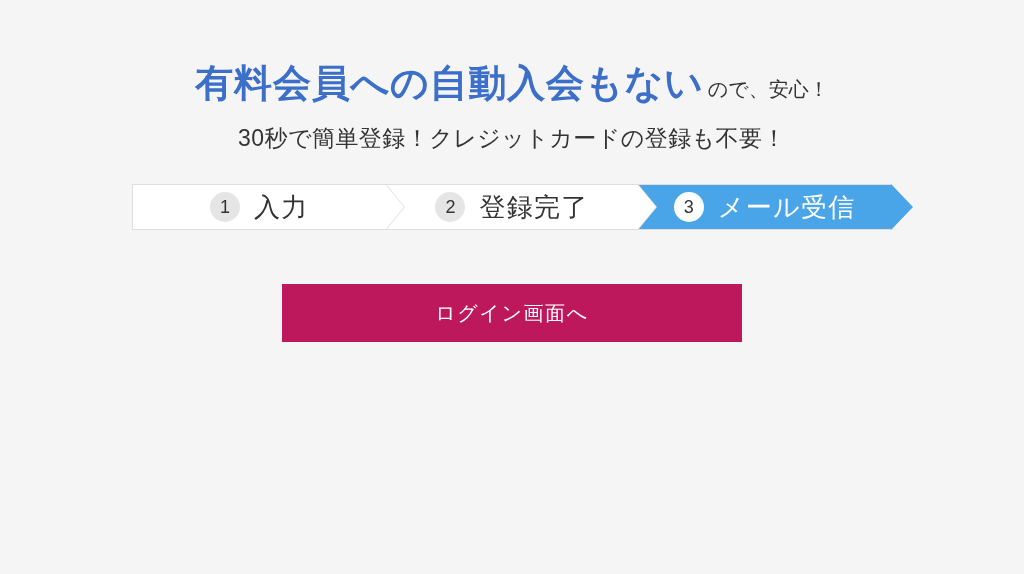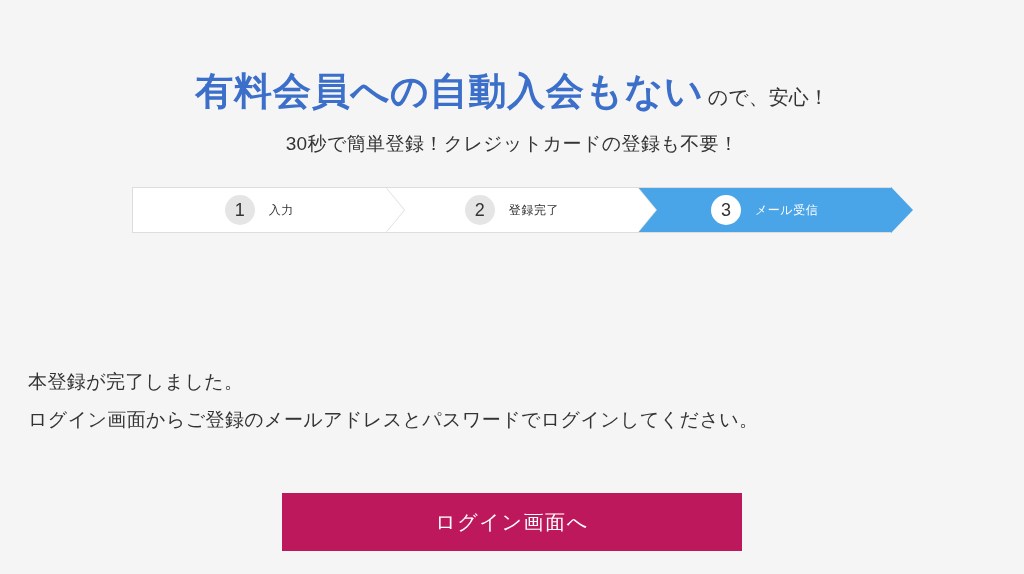--- a/index.html
+++ b/index.html
@@ -5,21 +5,21 @@
     * { margin: 0; padding: 0; box-sizing: border-box; }
     body {
       font-family: -apple-system, BlinkMacSystemFont, "Hiragino Sans", "Hiragino Kaku Gothic ProN", Meiryo, sans-serif;
       background: #f5f5f5;
       width: 1024px;
       height: 574px;
       overflow: hidden;
     }
     .container {
       width: 100%;
-      padding: 8px;
+      padding: 0;
     }
     .header-section {
       text-align: center;
       padding-top: 58px;
     }
     .headline {
       display: inline-block;
     }
     .headline-main {
       font-size: 38px;
@@ -28,21 +28,21 @@
       letter-spacing: 0.02em;
     }
     .headline-sub {
       font-size: 20px;
       color: #333;
       font-weight: 400;
       margin-left: 4px;
     }
     .subtext {
       margin-top: 14px;
-      font-size: 19px;
+      font-size: 23px;
       color: #333;
       letter-spacing: 0.02em;
     }
     .stepper {
       display: flex;
       width: 760px;
       height: 46px;
       margin: 30px auto 0;
       border: 1px solid #ddd;
       background: #fff;
@@ -66,21 +66,21 @@
       border-radius: 50%;
       background: #e5e5e5;
       color: #333;
       display: flex;
       align-items: center;
       justify-content: center;
       font-size: 18px;
       font-weight: 500;
     }
     .step-label {
-      font-size: 12px;
+      font-size: 26px;
       color: #333;
       letter-spacing: 0.05em;
     }
     .step.active {
       background: #4aa4e8;
     }
     .step.active .step-num {
       background: #fff;
       color: #333;
     }
@@ -177,22 +177,18 @@
       </div>
     </div>
     <div class="step active">
       <div class="step-inner">
         <div class="step-num">3</div>
         <div class="step-label">メール受信</div>
       </div>
     </div>
   </div>
 
-  <div class="message-section">
-    <div class="message-line">本登録が完了しました。</div>
-    <div class="message-line">ログイン画面からご登録のメールアドレスとパスワードでログインしてください。</div>
-  </div>
 
   <div class="button-wrap">
     <button class="primary-button">ログイン画面へ</button>
   </div>
 
 </div>
 
 </body></html>

